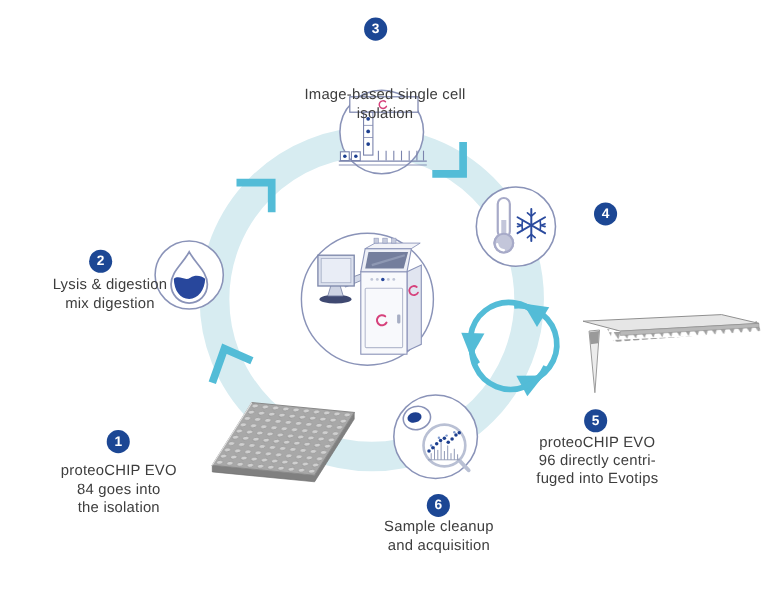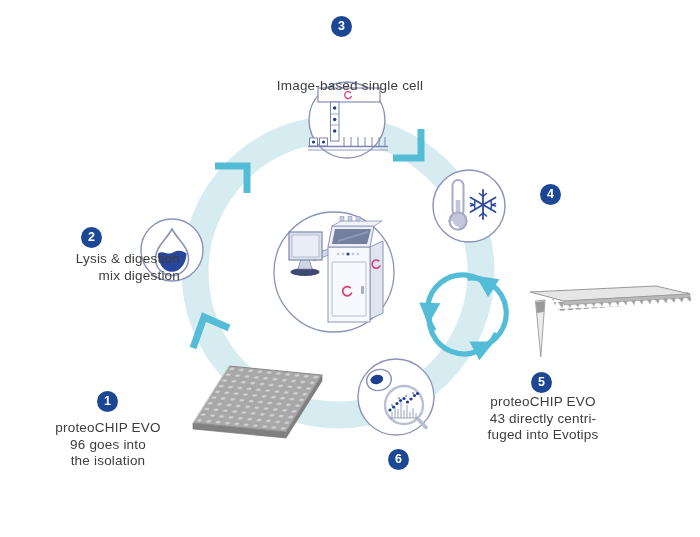--- a/index.html
+++ b/index.html
@@ -20,21 +20,21 @@
   .label div{white-space:nowrap;}
   
   #badge-1{left:97px;top:391px;}
   #badge-2{left:81px;top:227px;}
   #badge-3{left:331px;top:16px;}
   #badge-4{left:540px;top:184px;}
   #badge-5{left:531px;top:372px;}
   #badge-6{left:388px;top:449px;}
   
   #label-1{left:28px;top:420px;width:160px;}
-  #label-2{left:20px;top:251px;width:160px;text-align:right;}
+  #label-2{left:20px;top:251px;width:160px;}
   #label-3{left:250px;top:44px;width:200px;margin-top:34px;}
   #label-4{left:491px;top:214px;width:120px;}
   #label-5{left:468px;top:394px;width:150px;}
   #label-6{left:324px;top:471px;width:150px;}
 </style>
 </head>
 <body>
 
 <div id="canvas">
 
@@ -220,29 +220,34 @@
 
   <div class="badge" id="badge-1">1</div>
   <div class="badge" id="badge-2">2</div>
   <div class="badge" id="badge-3">3</div>
   <div class="badge" id="badge-4">4</div>
   <div class="badge" id="badge-5">5</div>
   <div class="badge" id="badge-6">6</div>
 
   <div class="label" id="label-1">
     <div>proteoCHIP EVO</div>
-    <div>96 goes into</div>
+    <div>84 goes into</div>
     <div>the isolation</div>
   </div>
   <div class="label" id="label-2">
     <div>Lysis &amp; digestion</div>
     <div>mix digestion</div>
   </div>
   <div class="label" id="label-3">
     <div>Image-based single cell</div>
+    <div>isolation</div>
   </div>
   <div class="label" id="label-5">
     <div>proteoCHIP EVO</div>
-    <div>43 directly centri-</div>
+    <div>96 directly centri-</div>
     <div>fuged into Evotips</div>
   </div>
+  <div class="label" id="label-6">
+    <div>Sample cleanup</div>
+    <div>and acquisition</div>
+  </div>
 
 </div>
 
 </body></html>

